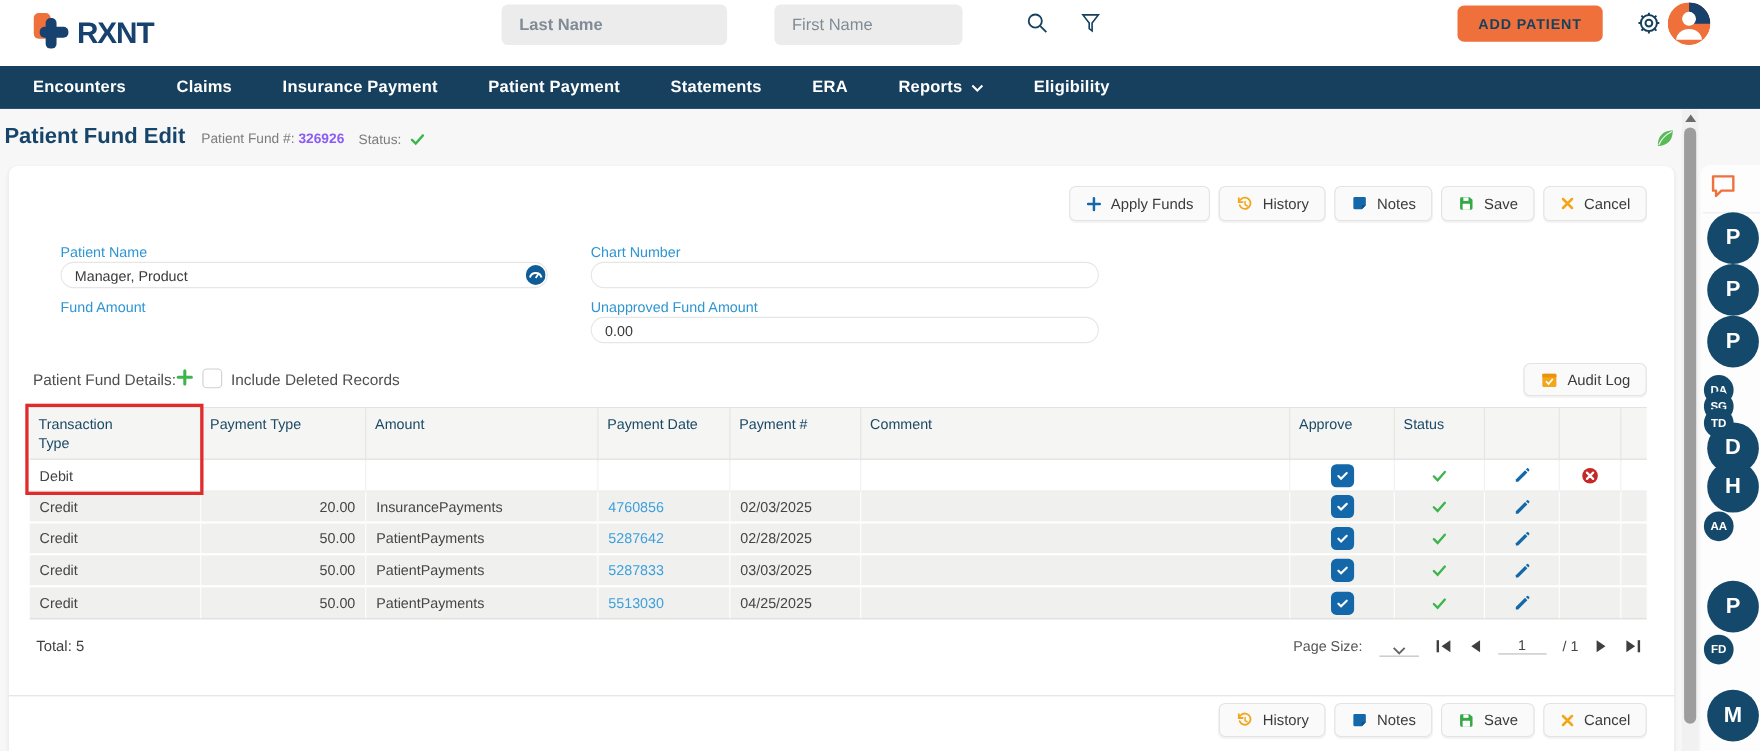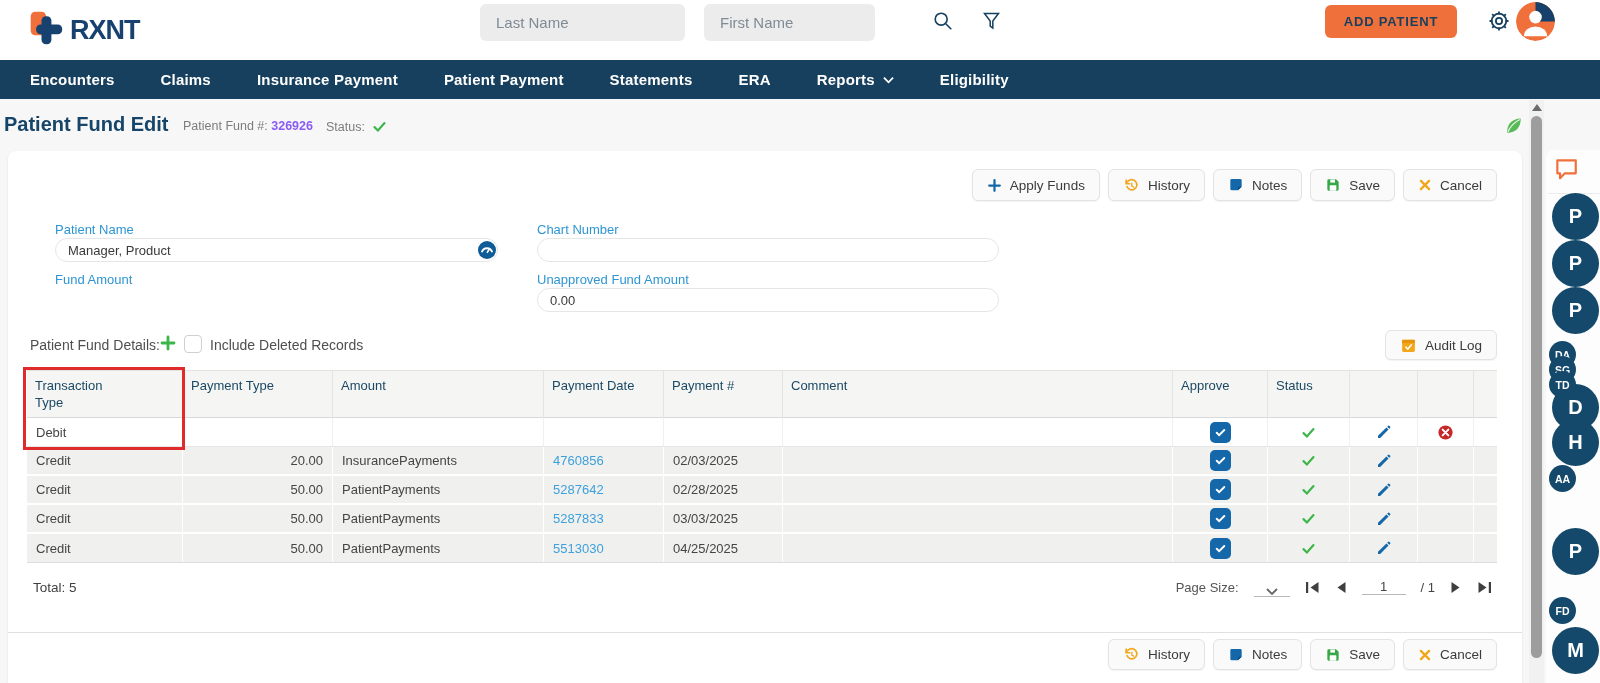--- a/index.html
+++ b/index.html
@@ -114,21 +114,21 @@
   <div class="logo">
     <span>
       <svg width="36" height="36" viewBox="0 0 40 40">
         <rect x="3" y="2" width="17" height="26" rx="5" fill="#F0703C"></rect>
         <rect x="15" y="7" width="11" height="31" rx="5" fill="#17416e"></rect>
         <rect x="9" y="16" width="29" height="11" rx="5" fill="#17416e"></rect>
       </svg>
     </span>
     <span class="logo-text">RXNT</span>
   </div>
-  <input class="hsearch" style="left: 480px; width: 205px;" placeholder="Last Name">
+  <input class="hsearch" style="left: 456px; width: 205px; font-weight: bold;" placeholder="Last Name">
   <input class="hsearch" style="left: 704px; width: 171px;" placeholder="First Name">
   <span class="icon-btn" style="left:932px;">
     <svg width="22" height="22" viewBox="0 0 24 24" fill="none" stroke="#16405E" stroke-width="1.8">
       <circle cx="10" cy="10" r="6.5"></circle>
         <line x1="15" y1="15" x2="21" y2="21"></line>
     </svg>
   </span>
   <span class="icon-btn" style="left:981px;">
     <svg width="21" height="22" viewBox="0 0 24 24" fill="none" stroke="#16405E" stroke-width="1.7">
       <path d="M4 3.5 h16 l-6.5 8.5 v8 l-3 -2.2 v-5.8 z"></path>
@@ -520,14 +520,14 @@
 <div class="badge lg" style="top:193px;">P</div>
 <div class="badge lg" style="top:240px;">P</div>
 <div class="badge lg" style="top:287px;">P</div>
 <div class="badge sm" style="top:341px;">DA</div>
 <div class="badge sm" style="top:356px;">SG</div>
 <div class="badge sm" style="top:371px;">TD</div>
 <div class="badge lg" style="top:384px;">D</div>
 <div class="badge lg" style="top:419px;">H</div>
 <div class="badge sm" style="top:465px;">AA</div>
 <div class="badge lg" style="top:528px;">P</div>
-<div class="badge sm" style="top:577px;margin-top:20px;">FD</div>
+<div class="badge sm" style="top:577px;">FD</div>
 <div class="badge lg" style="top:627px;">M</div>
 
 </body></html>

